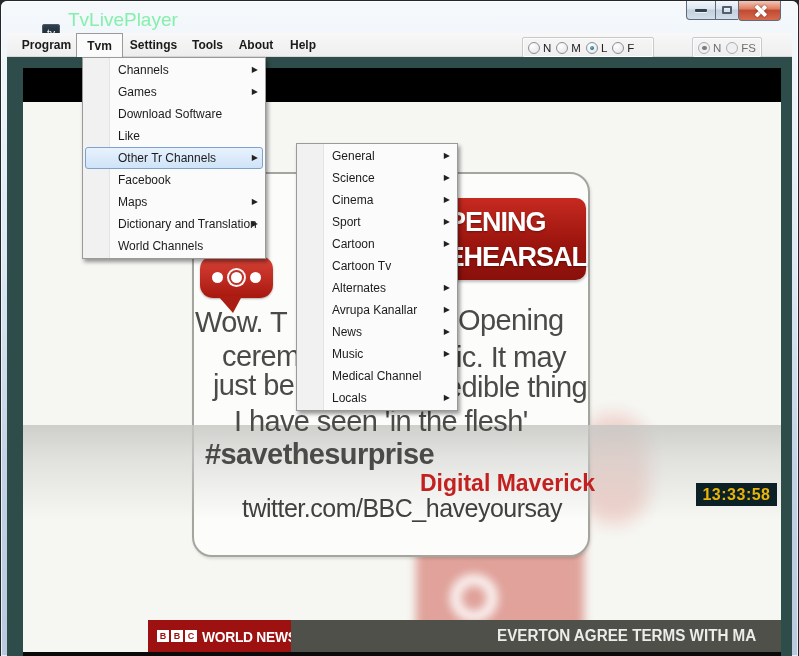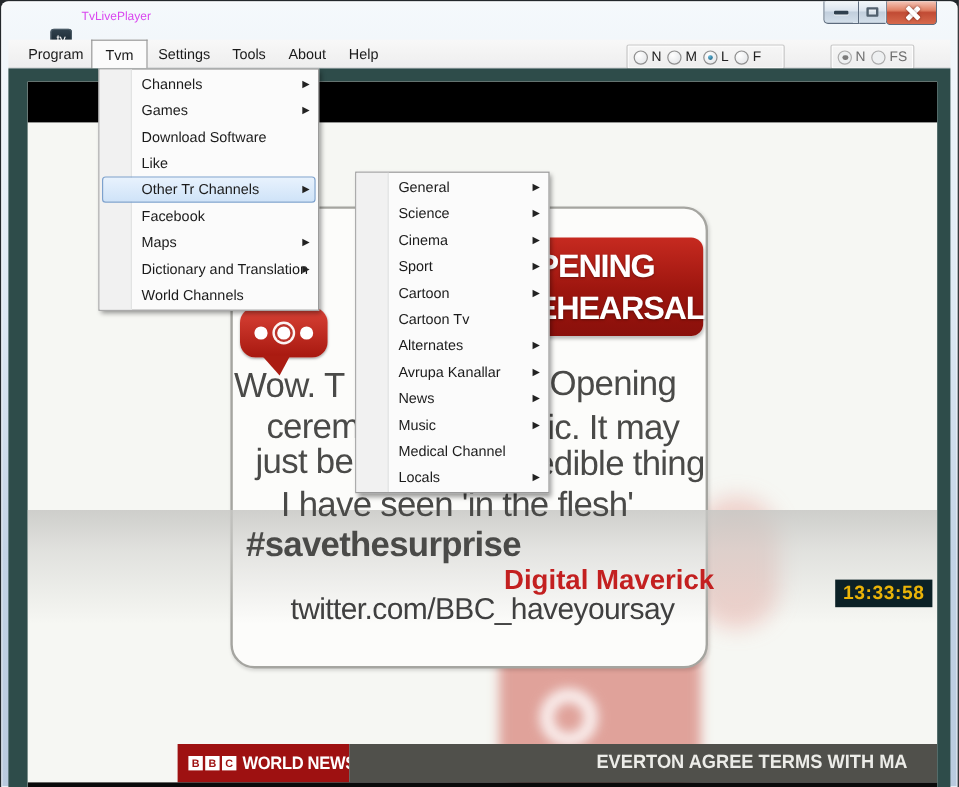--- a/index.html
+++ b/index.html
@@ -7,41 +7,41 @@
   #screen{position:relative;width:799px;height:656px;background:#23282c;overflow:hidden;}
 
   
   .glass{position:absolute;left:1px;right:1px;top:1px;bottom:0;border-radius:6px 6px 0 0;
     background:linear-gradient(#f5f9fc,#dde8f3 40%,#c3d3e5 70%,#b9cade);
     box-shadow:inset 0 0 0 1px rgba(255,255,255,.65);}
   .titlebar{position:absolute;left:0;top:0;width:100%;height:33px;}
   .app-icon{position:absolute;left:42px;top:24px;width:18px;height:18px;border-radius:3px;
     background:linear-gradient(#31424e,#101c26);color:#fff;font-size:10px;font-weight:normal;
     display:flex;align-items:center;justify-content:center;box-shadow:inset 0 0 0 1px #4a5a66;}
-  .app-title{position:absolute;left:68px;top:9px;font-size:10px;color:#d946ef;}
+  .app-title{position:absolute;left:68px;top:9px;font-size:19px;color:#86efac;}
   .winbtns{position:absolute;right:18px;top:1px;display:flex;}
   .winbtn{height:19px;border:1px solid #5d6b7d;border-top:none;display:flex;align-items:center;justify-content:center;
     background:linear-gradient(#f3f7fa,#dbe4ee 45%,#c2cfdd 50%,#d3dfea);}
   .winbtn.min{width:30px;border-radius:0 0 0 4px;}
   .winbtn.max{width:22px;border-left:none;border-right:none;}
   .winbtn.close{width:43px;height:20px;border-radius:0 0 4px 4px;
     background:linear-gradient(#f4c6b8,#e08064 40%,#c14b34 50%,#d6694c);}
   .glyph-min{width:12px;height:3px;background:#30404e;border-radius:1px;box-shadow:0 1px 0 rgba(255,255,255,.7);}
   .glyph-max{width:10px;height:8px;border:2px solid #51606e;border-radius:1px;background:rgba(255,255,255,.35);}
   .glyph-close{position:relative;width:14px;height:12px;}
   .glyph-close:before,.glyph-close:after{content:"";position:absolute;left:6px;top:-1px;width:3.5px;height:14px;
     background:#fff;border-radius:1px;box-shadow:0 0 2px rgba(60,0,0,.6);}
   .glyph-close:before{transform:rotate(45deg);}
   .glyph-close:after{transform:rotate(-45deg);}
 
   
   .menubar{position:absolute;left:7px;top:33px;width:785px;height:24px;
     background:linear-gradient(#f8f8f8,#eeeeee);border-bottom:1px solid #d8d8d8;}
   .mitem{position:absolute;top:0;height:24px;display:flex;align-items:center;justify-content:center;
-    font-size:12px;color:#1a1a1a;cursor:default;}
+    font-size:12px;color:#1a1a1a;cursor:default;font-weight:bold;}
   .mitem.open{background:#fbfbfb;border:1px solid #9a9a9a;border-bottom:none;}
   .rgroup{position:absolute;top:4px;height:21px;border:1px solid #c9c9c9;border-radius:2px;
     box-shadow:inset 0 0 0 1px #fdfdfd;display:flex;align-items:center;padding:0 5px;gap:5px;font-size:11.5px;color:#222;}
   .radio{display:flex;align-items:center;gap:3px;}
   .rdot{width:12px;height:12px;border-radius:50%;border:1px solid #8f8f8f;
     background:radial-gradient(circle at 35% 30%,#ffffff,#dfe2e5);position:relative;}
   .radio.sel .rdot:after{content:"";position:absolute;left:3px;top:3px;width:4.5px;height:4.5px;border-radius:50%;
     background:radial-gradient(circle at 35% 30%,#5db7dd,#15526e);}
   .rgroup.disabled{color:#6e6e6e;}
   .rgroup.disabled .rdot{border-color:#adadad;background:#eef0f1;}

